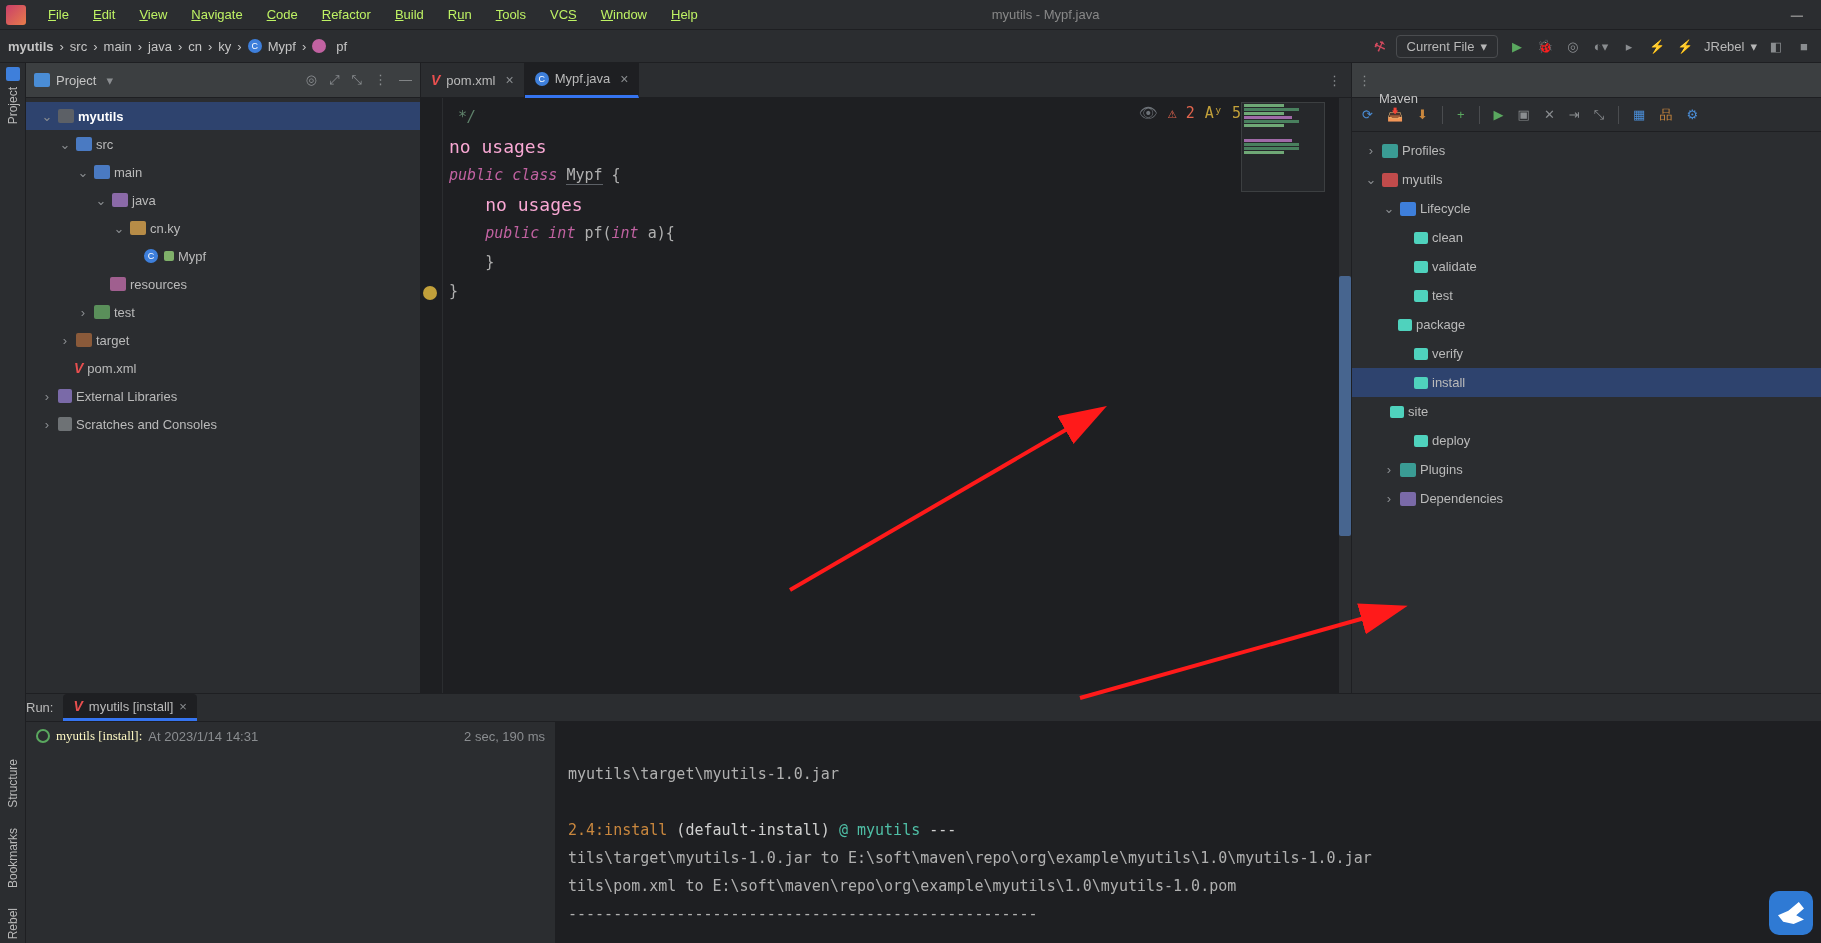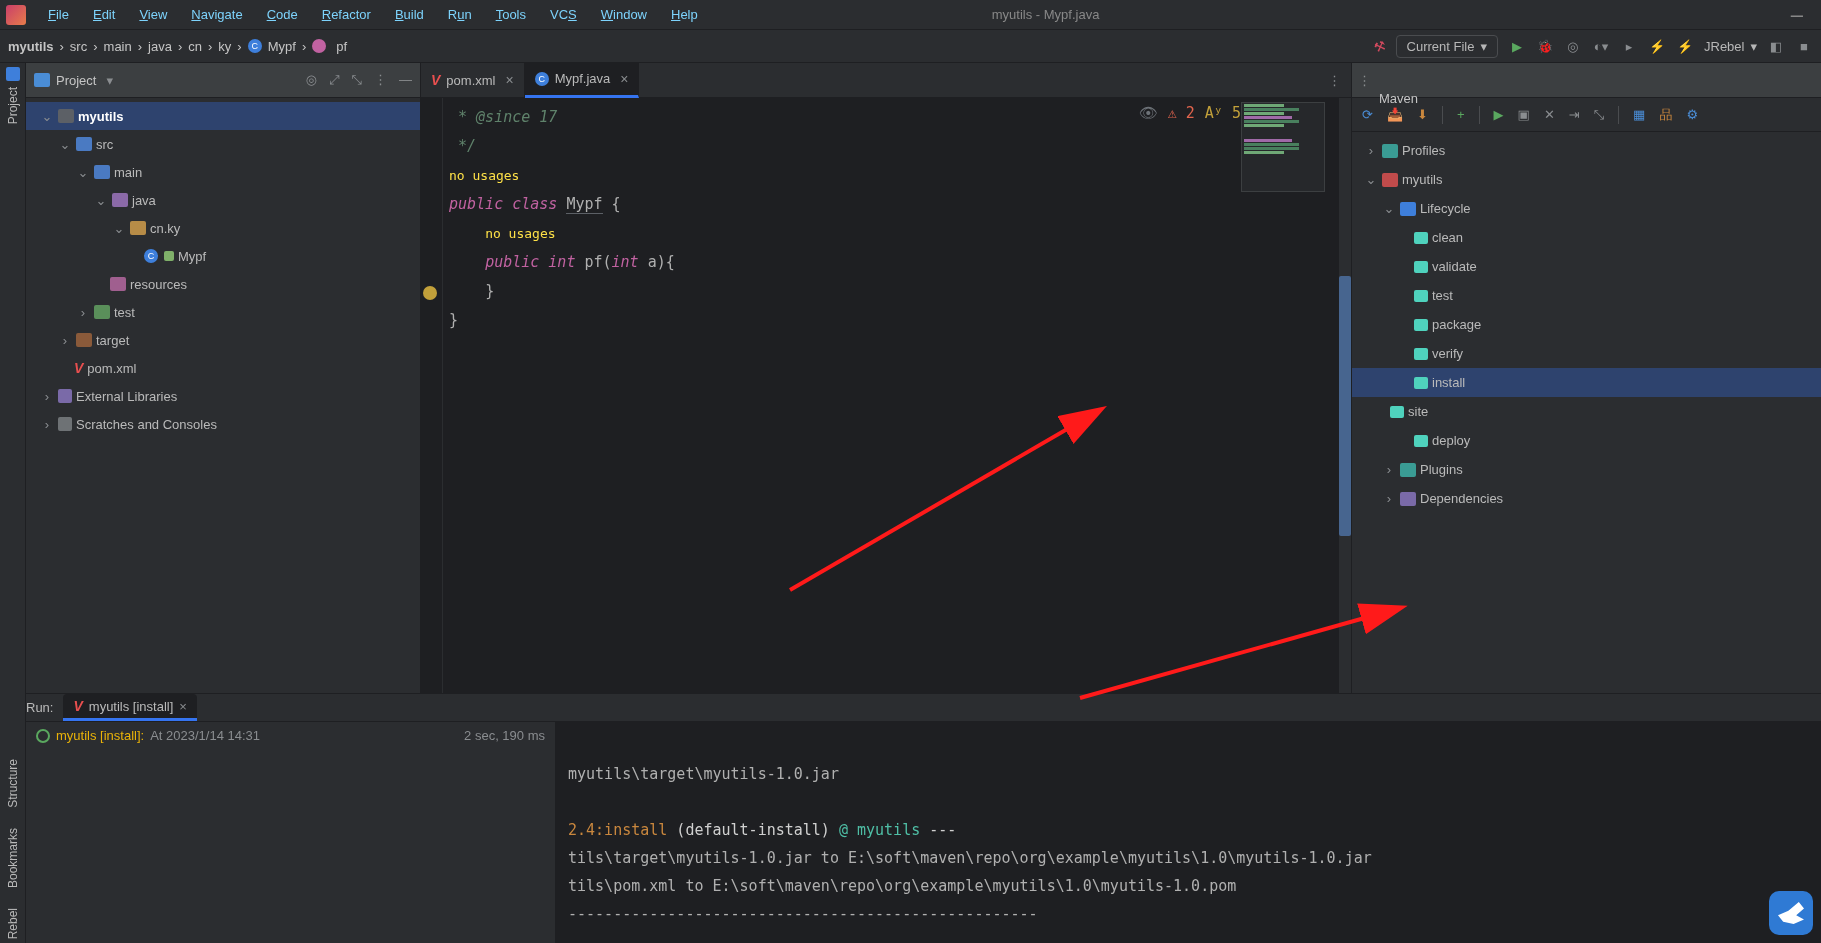--- a/index.html
+++ b/index.html
@@ -24,21 +24,21 @@
   border-bottom: 1px solid #1e1f22;
 }
 .menubar .logo {
   width: 20px; height: 20px;
   background: linear-gradient(135deg, #c93f6a, #e87c4a);
   border-radius: 3px;
   margin-right: 8px;
 }
 .menubar .menu-item {
   padding: 4px 10px;
-  color: #7dd3fc;
+  color: #bef264;
 }
 .menubar .menu-item .underline { text-decoration: underline; }
 .menubar .window-title {
   margin-left: 280px;
   color: #888;
 }
 .menubar .min-btn {
   margin-left: auto;
   margin-right: 12px;
   font-size: 22px;
@@ -208,21 +208,21 @@
   position: relative;
 }
 .code-line { height:29px; line-height:29px; padding-left: 6px; white-space:pre;}
 .code-line.hl { background:#333639; }
 .kw { color:#c162a1; font-style: italic;}
 .type { color:#c162a1; font-style: italic;}
 .cls { color:#b0b0b0; border-bottom:1px solid #5c6066;}
 .punc { color:#b0b0b0; }
 .param { color:#b0b0b0; }
 .doc { color:#5f826b; font-style:italic;}
-.hint { color:#fde047; font-size:13px; }
+.hint { color:#f9a8d4; font-size:18px; }
 .editor-info {
   position:absolute; top:6px; right:60px;
   display:flex; gap:10px; align-items:center;
   color:#8a8d90;
 }
 .warn-badge { color:#c2a03a; }
 .err-badge { color:#e2644d; }
 .editor-scrollbar {
   width:12px;
   background:#2b2d30;
@@ -299,21 +299,21 @@
 .run-sidebar .gear { color:#a864a8; }
 .run-sidebar .eye { color:#3e7fdb; }
 .run-left {
   width:530px; background:#2b2d30; border-right:1px solid #1e1f22;
   padding: 6px 10px;
 }
 .run-entry {
   display:flex; align-items:center; gap:6px;
 }
 .run-entry .ok { width:14px;height:14px; border:2px solid #5aa85f; border-radius:50%;}
-.run-entry .name { color:#eab308; font-weight:500;}
+.run-entry .name { color:#fef9c3; font-weight:500;font-family:Liberation Serif, serif;}
 .run-entry .time { color:#8a8d90;}
 .run-entry .dur { margin-left:auto; color:#8a8d90;}
 .run-console {
   flex:1;
   background:#1e1f22;
   font-family:"Consolas",monospace;
   font-size:15px; line-height:28px;
   color:#b0b0b0;
   padding:10px 12px;
   white-space:pre;
@@ -523,21 +523,20 @@
           <div></div>
           <div></div>
         <div>
             <span class="bulb"></span>
           </div>
         <div></div>
           <div></div>
           <div></div>
       </div>
       <div class="code">
-        <div class="code-line"><span class="doc"> * @since 17</span></div>
         <div class="code-line"><span class="doc"> */</span></div>
         <div class="code-line"><span class="hint">no usages</span></div>
         <div class="code-line"><span class="kw">public</span> <span class="kw">class</span> <span class="cls">Mypf</span><span class="punc"> {</span></div>
         <div class="code-line">    <span class="hint">no usages</span></div>
         <div class="code-line">    <span class="kw">public</span> <span class="type">int</span><span class="punc"> pf(</span><span class="type">int</span><span class="punc"> a){</span></div>
         <div class="code-line">    <span class="punc">}</span></div>
         <div class="code-line"><span class="punc">}</span></div>
         <div class="code-line"></div>
         <div class="editor-info">
           <span style="color:#6d7278">👁</span>
@@ -608,21 +607,21 @@
           <span>clean</span>
         </div>
       <div class="mv-row" style="padding-left:62px">
           <span class="mv-run-ic"></span>
           <span>validate</span>
         </div>
       <div class="mv-row" style="padding-left:62px">
           <span class="mv-run-ic"></span>
           <span>test</span>
         </div>
-      <div class="mv-row" style="padding-left:62px">
+      <div class="mv-row" style="padding-left:46px">
           <span class="mv-run-ic"></span>
           <span>package</span>
         </div>
       <div class="mv-row" style="padding-left:62px">
           <span class="mv-run-ic"></span>
           <span>verify</span>
         </div>
       <div class="mv-row selected" style="padding-left:62px">
           <span class="mv-run-ic"></span>
           <span>install</span>

